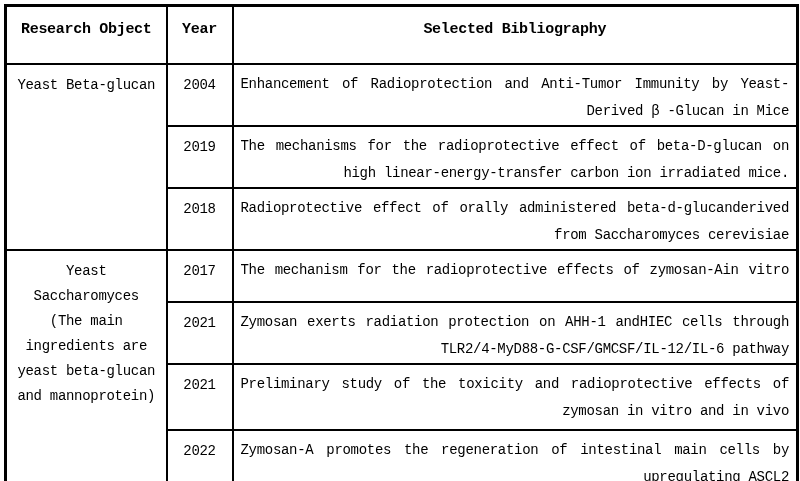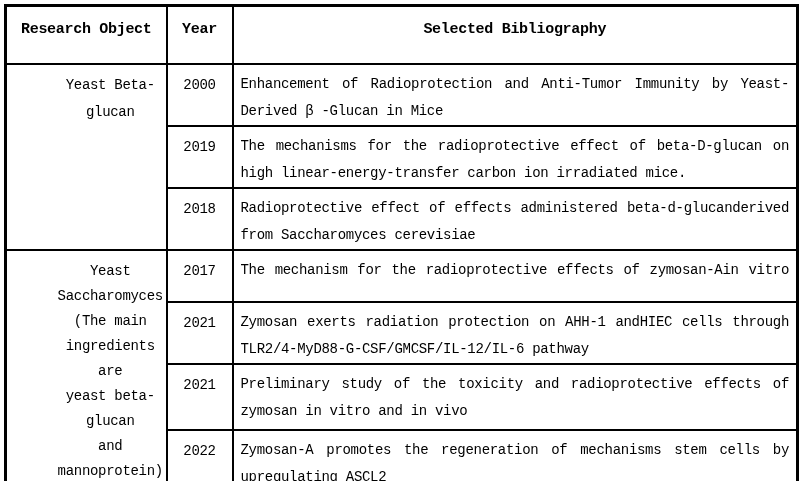--- a/index.html
+++ b/index.html
@@ -56,23 +56,23 @@
     padding-top: 8px;
   }
   .bib-line1 {
     display: block;
     text-align: justify;
     text-align-last: justify;
     white-space: normal;
   }
   .bib-line2 {
     display: block;
-    text-align: left;
+    text-align: right;
   }
-  .robj-line { display: block; padding-left: 48px; }
+  .robj-line { display: block; }
 </style>
 </head>
 <body>
 
 <div class="page">
   <table class="bib-table">
     <colgroup>
       <col style="width:161px">
       <col style="width:66px">
       <col style="width:565px">
@@ -80,37 +80,37 @@
     <tbody>
         <tr style="height:58px">
       <th class="hdr">Research Object</th>
       <th class="hdr">Year</th>
       <th class="hdr">Selected Bibliography</th>
     </tr>
     <tr style="height:59px">
       <td class="robj-cell" rowspan="3">
         <span class="robj-line">Yeast Beta-glucan</span>
       </td>
-      <td class="year-cell">2000</td>
+      <td class="year-cell">2004</td>
       <td class="bib-cell">
         <span class="bib-line1">Enhancement of Radioprotection and Anti-Tumor Immunity by Yeast-</span>
         <span class="bib-line2">Derived β -Glucan in Mice</span>
       </td>
     </tr>
     <tr style="height:61px">
       <td class="year-cell">2019</td>
       <td class="bib-cell">
         <span class="bib-line1">The mechanisms for the radioprotective effect of beta-D-glucan on</span>
         <span class="bib-line2">high linear-energy-transfer carbon ion irradiated mice.</span>
       </td>
     </tr>
     <tr style="height:57px">
       <td class="year-cell">2018</td>
       <td class="bib-cell">
-        <span class="bib-line1">Radioprotective effect of effects administered beta-d-glucanderived</span>
+        <span class="bib-line1">Radioprotective effect of orally administered beta-d-glucanderived</span>
         <span class="bib-line2">from Saccharomyces cerevisiae</span>
       </td>
     </tr>
     <tr style="height:52px">
       <td class="robj-cell multi" rowspan="4">
         <span class="robj-line">Yeast</span>
         <span class="robj-line">Saccharomyces</span>
         <span class="robj-line">(The main</span>
         <span class="robj-line">ingredients are</span>
         <span class="robj-line">yeast beta-glucan</span>
@@ -131,19 +131,19 @@
     <tr style="height:66px">
       <td class="year-cell">2021</td>
       <td class="bib-cell">
         <span class="bib-line1">Preliminary study of the toxicity and radioprotective effects of</span>
         <span class="bib-line2">zymosan in vitro and in vivo</span>
       </td>
     </tr>
     <tr style="height:59px">
       <td class="year-cell">2022</td>
       <td class="bib-cell">
-        <span class="bib-line1">Zymosan-A promotes the regeneration of mechanisms stem cells by</span>
+        <span class="bib-line1">Zymosan-A promotes the regeneration of intestinal main cells by</span>
         <span class="bib-line2">upregulating ASCL2</span>
       </td>
     </tr>
   </tbody>
     </table>
 </div>
 
 </body></html>

